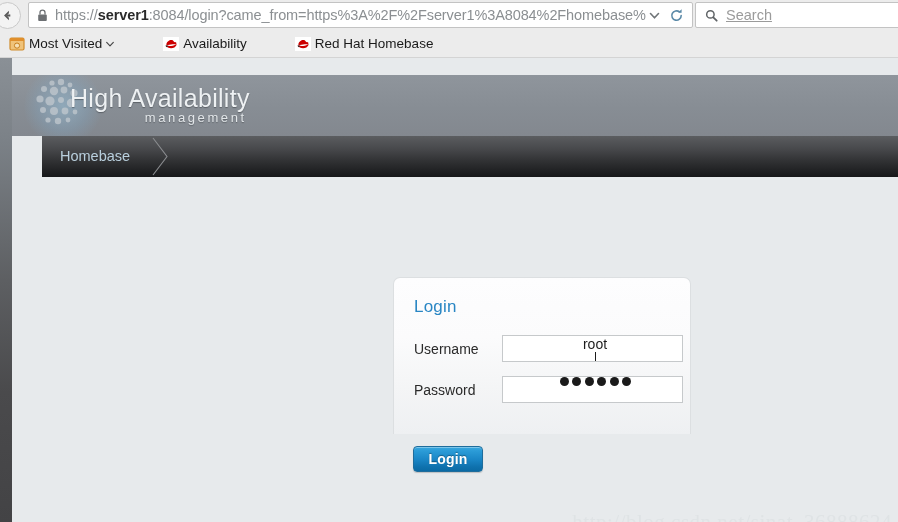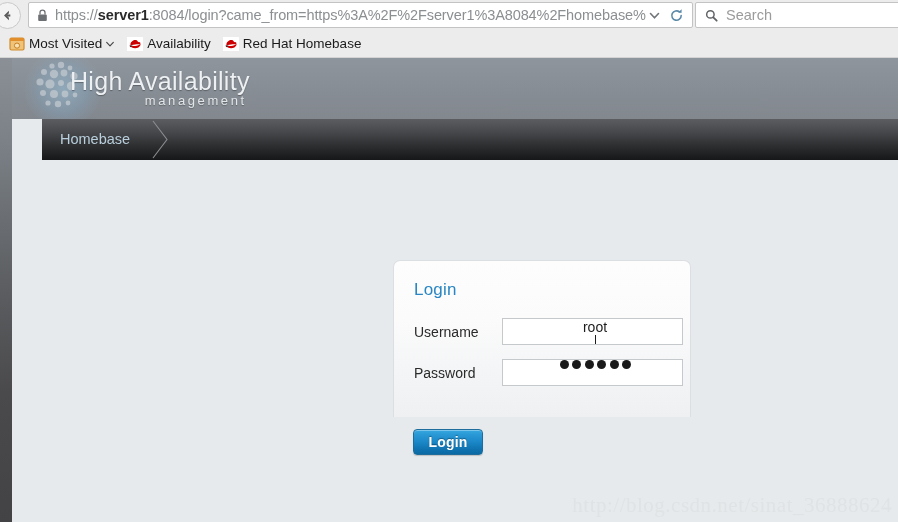--- a/index.html
+++ b/index.html
@@ -105,31 +105,33 @@
     display: flex;
     align-items: center;
     box-sizing: border-box;
     margin-right: -4px;
   }
   .search-icon { margin: 0 8px 0 9px; display:flex; align-items:center; }
   .search-placeholder {
     font-size: 14.5px;
     color: #9b9b9b;
     line-height: 20px;
+    text-decoration: underline;
   }
 
   
   .bookmarks-bar {
     height: 28px;
     background: #ececec;
     display: flex;
     align-items: center;
     padding-left: 4px;
     box-sizing: border-box;
     border-bottom: 1px solid #d4d4d4;
+    gap: 36px;
   }
   .bookmark {
     display: flex;
     align-items: center;
     height: 24px;
     padding: 0 5px;
     margin-right: 2px;
     white-space: nowrap;
   }
   .bookmark .bm-label {
@@ -153,21 +155,21 @@
     position: absolute;
     left: 0; top: 0;
     width: 12px;
     height: 464px;
     background: linear-gradient(to bottom, #8a9096 0%, #7b8187 18%, #5d5f62 48%, #4a4a4c 72%, #434345 100%);
     z-index: 5;
   }
   .page-inner {
     position: absolute;
     left: 12px;
-    top: 0;
+    top: 17px;
     width: 886px;
     height: 436px;
     border-radius: 23px;
   }
 
   
   .masthead {
     position: relative;
     height: 61px;
     background: linear-gradient(to bottom, #8f959c 0%, #878d94 55%, #83888f 100%);

